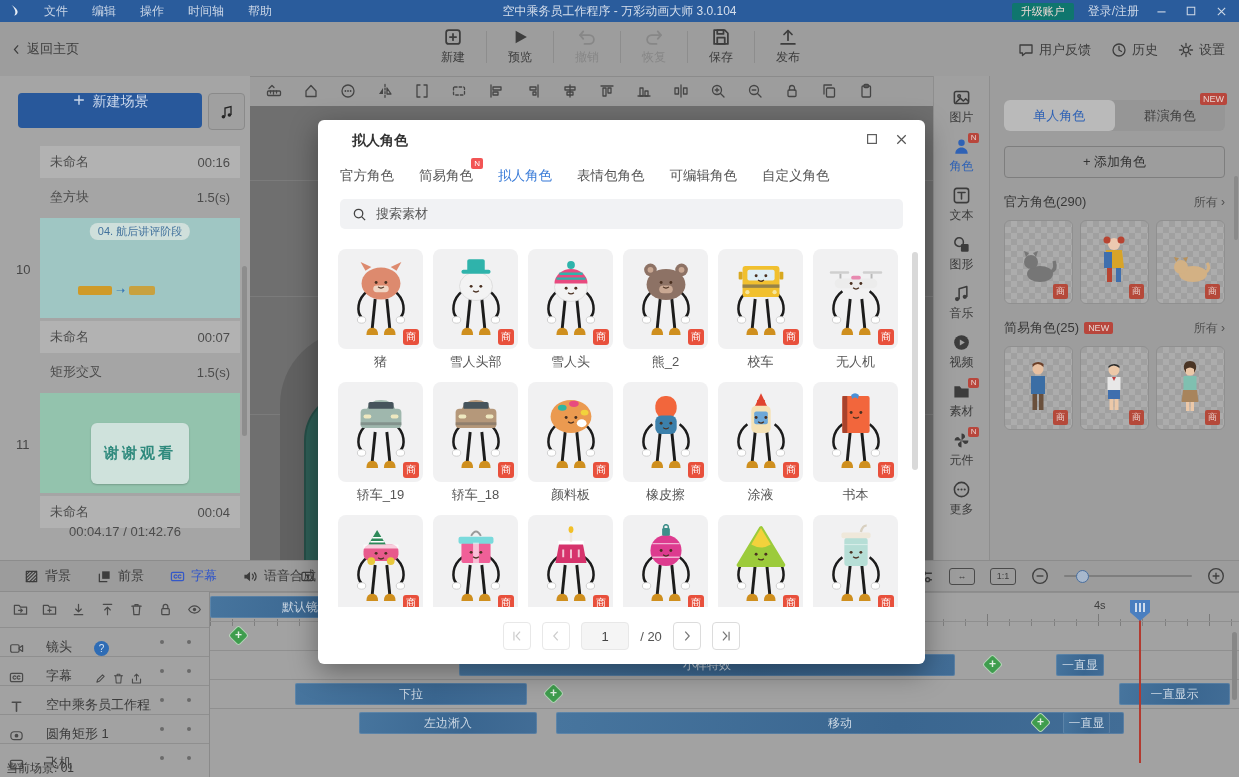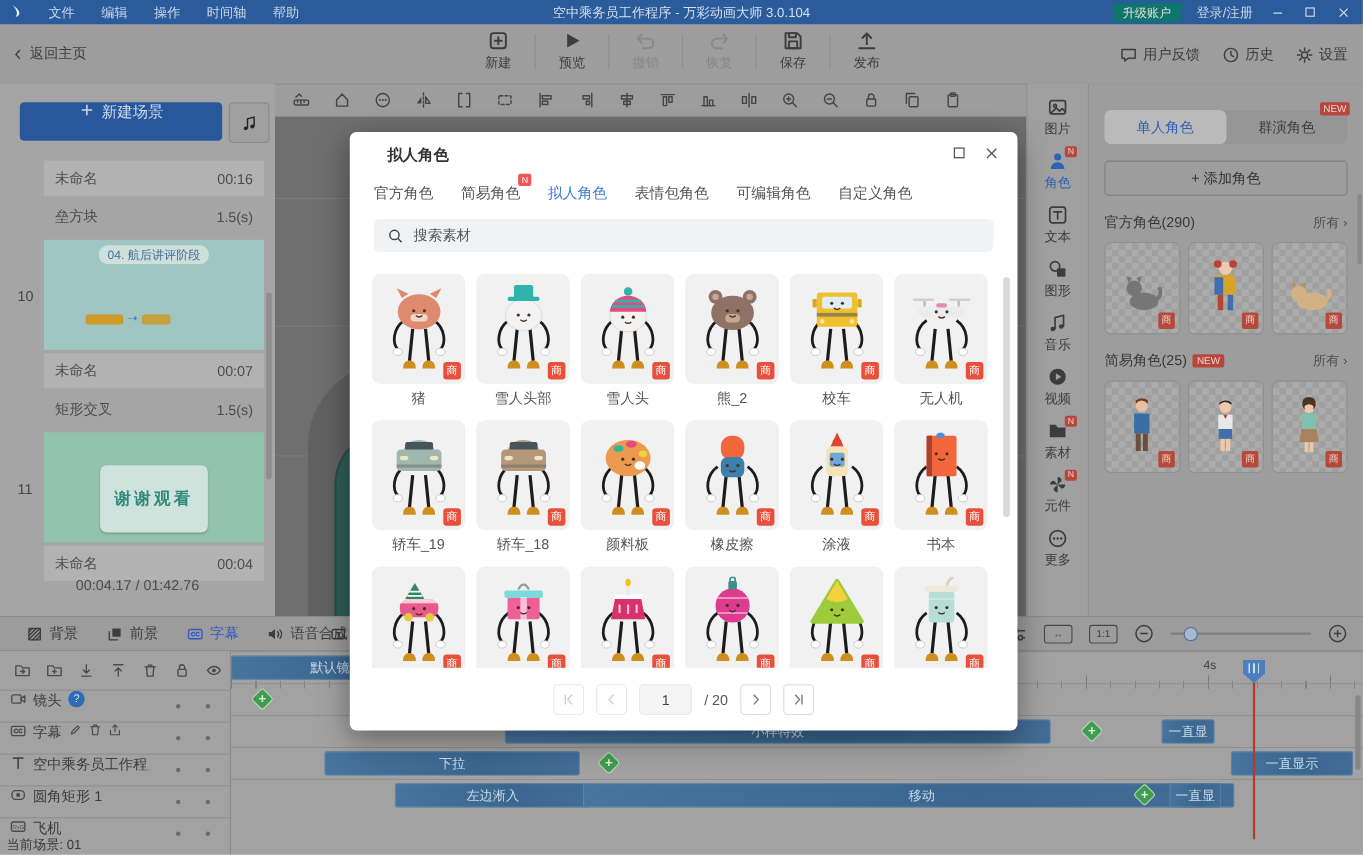--- a/index.html
+++ b/index.html
@@ -80,21 +80,21 @@
   .bb-item.active{color:#3458c8}
   .bb-partial{position:absolute;left:300px;top:8px;color:#3d3d3d}
   .zoombar{position:absolute;right:14px;top:0;height:100%;display:flex;align-items:center;gap:15px;color:#3f3f3f}
   .zbox{border:1.5px solid #4a4a4a;border-radius:3px;font-size:9px;color:#3f3f3f;display:flex;align-items:center;justify-content:center;width:24px;height:15px}
   .zslider{position:relative;width:128px;height:2px;background:#7e7e7e;border-radius:1px}
   .zknob{position:absolute;left:12px;top:-5px;width:11px;height:11px;border:1.5px solid #4a6f9e;border-radius:50%;background:#a8b8cc}
   
   .timeline{position:absolute;left:0;top:592px;width:100%;height:185px;background:#a2a2a2}
   .tl-left{position:absolute;left:0;top:0;width:210px;height:100%;border-right:1px solid #8a8a8a;box-sizing:border-box}
   .tl-tools{height:35px;display:flex;align-items:center;gap:14px;padding-left:13px;color:#4a4a4a}
-  .tl-row{position:relative;height:29px;border-top:1px solid #8f8f8f;display:flex;align-items:flex-start;gap:6px;padding-left:9px;font-size:13px;color:#3c3c3c;box-sizing:border-box}
+  .tl-row{position:relative;height:29px;border-top:1px solid #8f8f8f;display:flex;align-items:flex-end;gap:22px;padding-left:9px;font-size:13px;color:#3c3c3c;box-sizing:border-box}
   .tl-row .ticon{color:#4a4a4a;flex:none}
   .trk-label{white-space:nowrap;overflow:hidden;max-width:105px}
   .help-dot{width:15px;height:15px;border-radius:50%;background:#2e6cb5;color:#d8e4f2;font-size:10px;display:flex;align-items:center;justify-content:center;flex:none;cursor:pointer}
   .row-tools{display:flex;gap:5px;color:#4a4a4a}
   .tdot{position:absolute;width:4px;height:4px;border-radius:50%;background:#6a6a6a;top:12px}
   .tdot.d1{left:160px}.tdot.d2{left:187px}
   .tl-right{position:absolute;left:210px;top:0;right:0;height:100%}
   .ruler{position:absolute;left:0;top:0;right:0;height:35px}
   .ruler-ticks{position:absolute;left:0;right:0;bottom:1px;height:7px;
     background-image:repeating-linear-gradient(90deg,#7f7f7f 0 1px,transparent 1px 22.2px)}
@@ -874,21 +874,21 @@
           <div class="tr-row">
             <div class="bar" style="left: 85px; width: 232px;">下拉</div>
             <div class="bar" style="left: 909px; width: 111px;">一直显示</div>
             <div class="diamond" style="left: 336px;">
               <i></i>
               <b>+</b>
             </div>
           </div>
           <div class="tr-row">
             <div class="bar" style="left: 149px; width: 178px;">左边淅入</div>
-            <div class="bar" style="left: 320px; width: 568px; padding-left: 24px;">移动</div>
+            <div class="bar" style="left: 346px; width: 568px;">移动</div>
             <div class="bar" style="left: 853px; width: 47px;">一直显</div>
             <div class="diamond" style="left: 823px;">
               <i></i>
               <b>+</b>
             </div>
           </div>
         </div>
       <div class="playline"></div>
       <div class="playflag"></div>
       <div class="tl-scroll"></div>

